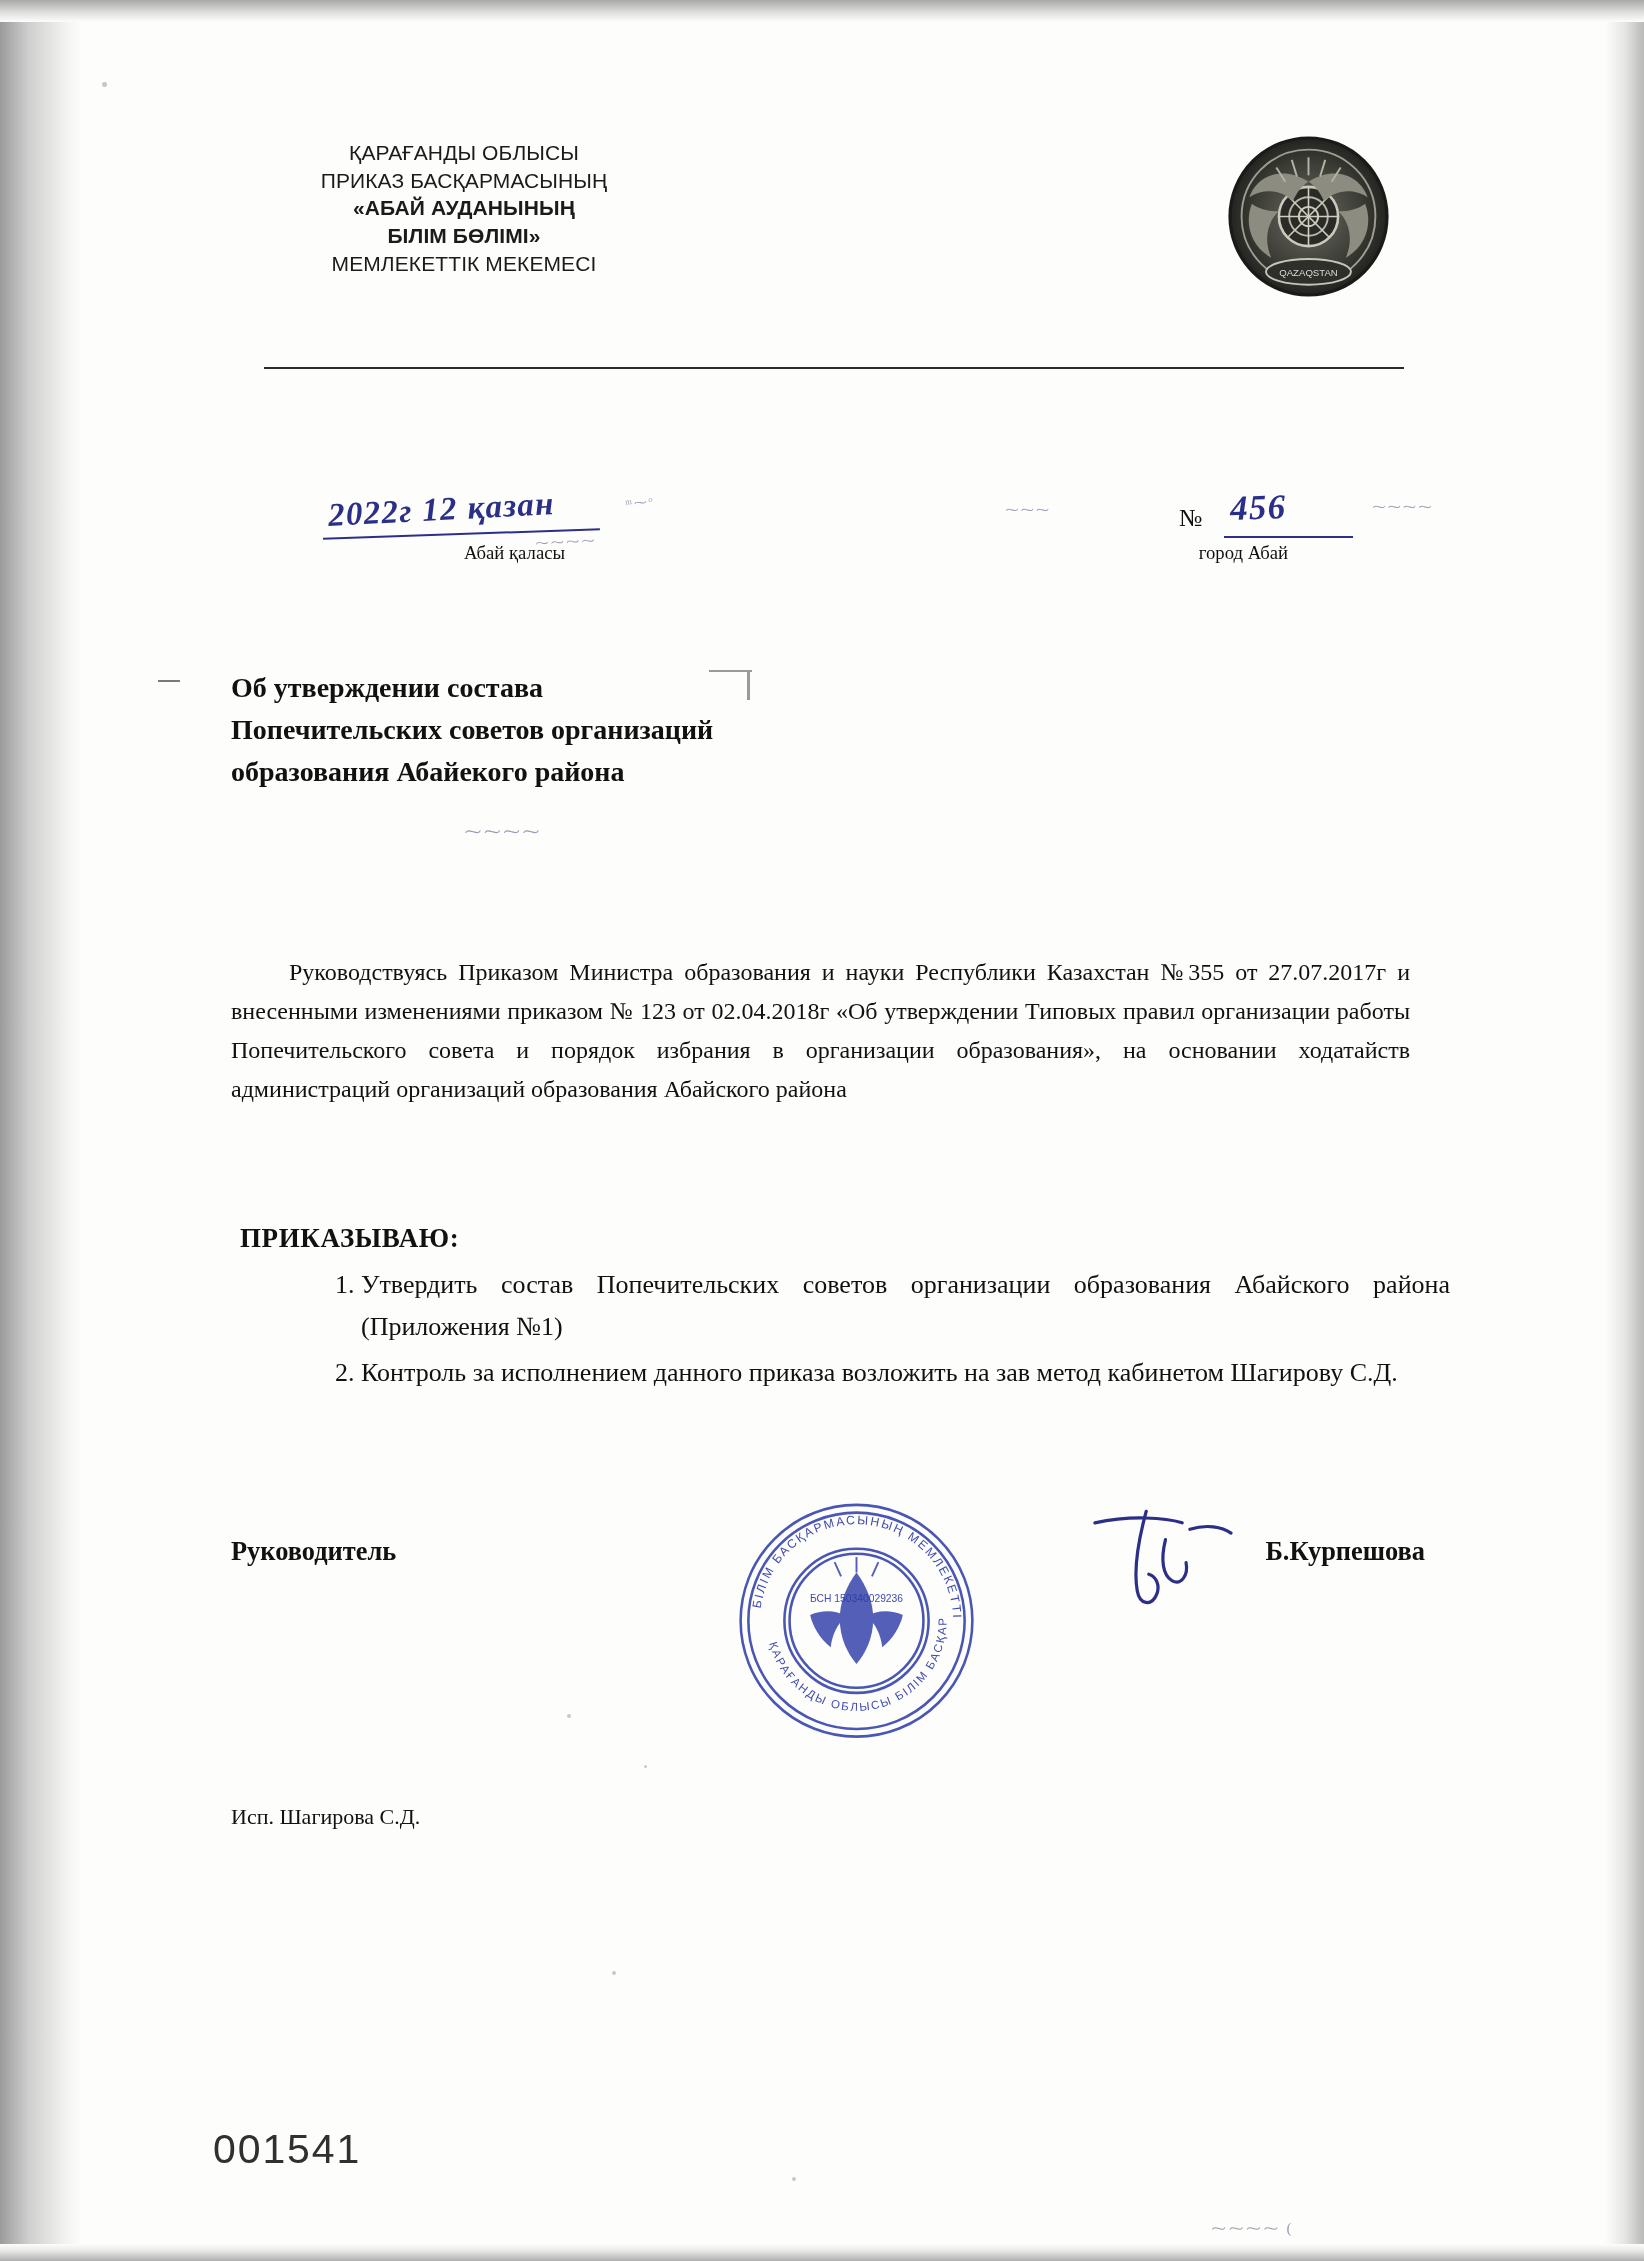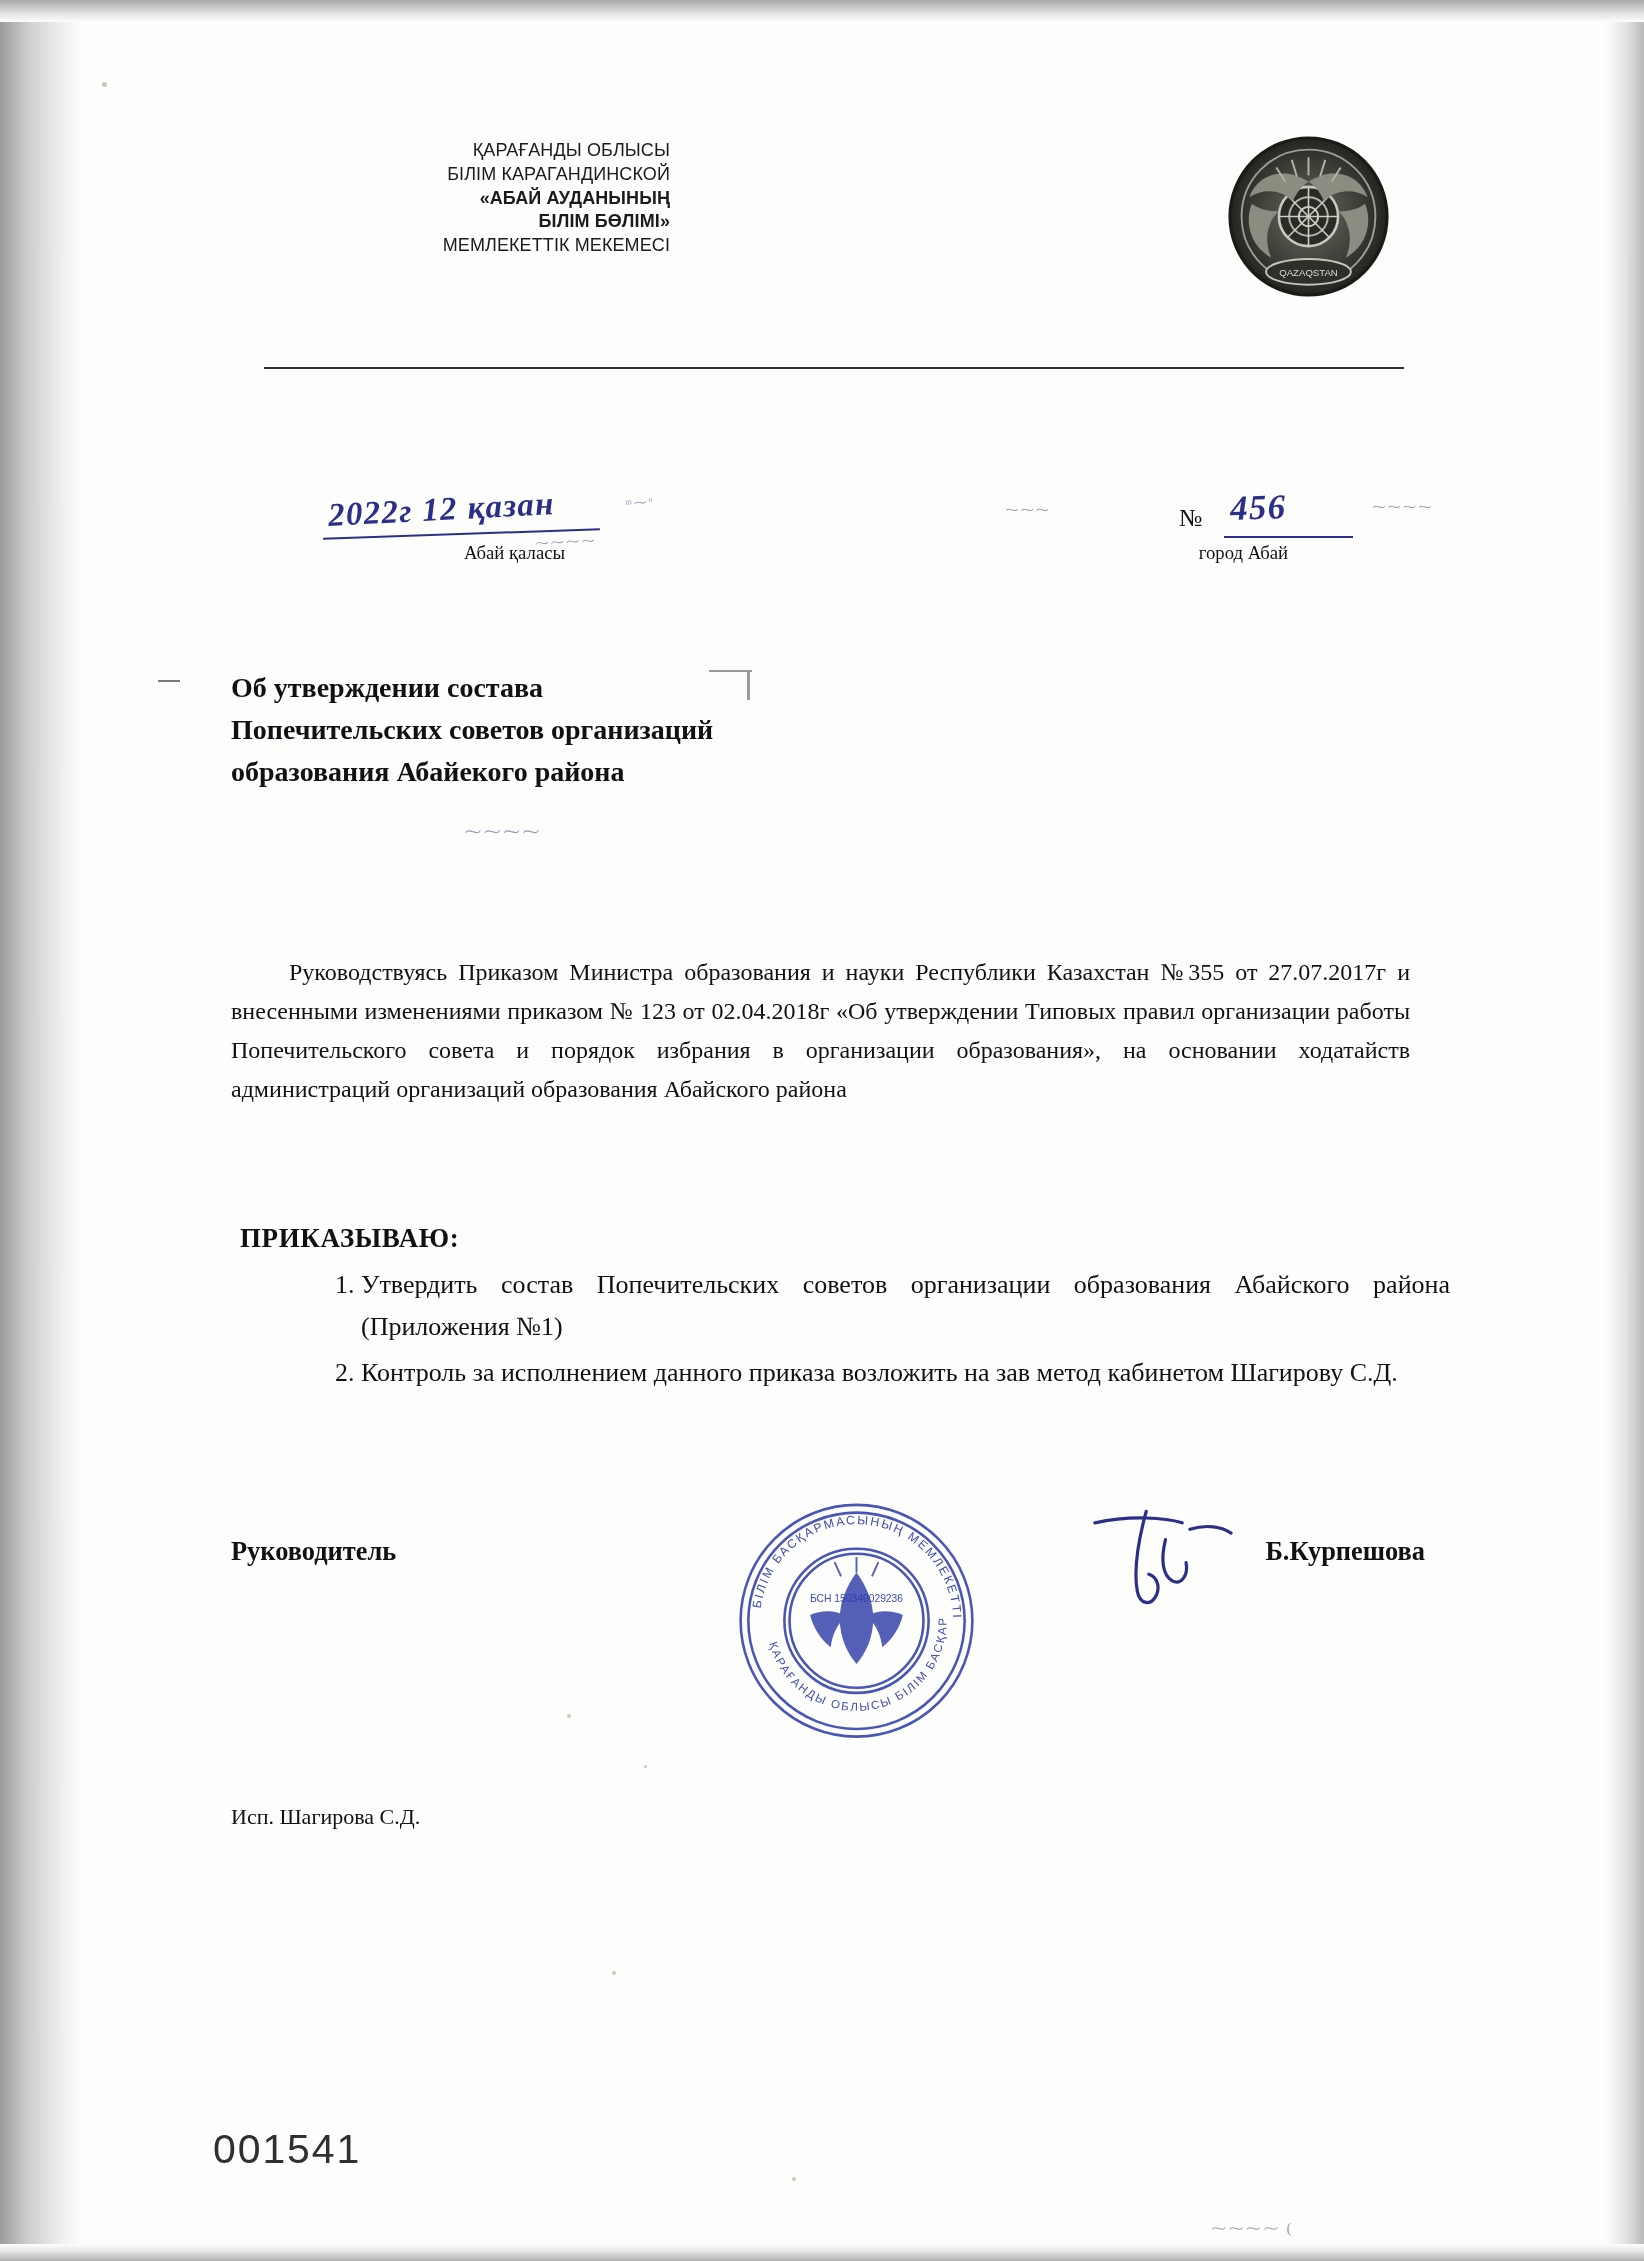--- a/index.html
+++ b/index.html
@@ -50,23 +50,23 @@
     width: 1147px;
     display: flex;
     justify-content: space-between;
     align-items: flex-start;
   }
   .hdr-block {
     width: 412px;
     line-height: 1.32;
   }
   .hdr-left {
-    text-align: right;
+    text-align: center;
     font-family: "Liberation Sans", sans-serif;
-    font-size: 18px;
+    font-size: 21px;
     letter-spacing: 0.1px;
     color: #1b1b1b;
   }
   .hdr-right {
     text-align: center;
     font-family: "Liberation Sans", sans-serif;
     font-size: 21px;
     letter-spacing: 0.1px;
     color: #1b1b1b;
   }
@@ -323,21 +323,21 @@
   <div class="speck" style="left:102px;top:82px;width:4.5px;height:4.5px;"></div>
   <div class="speck" style="left:792px;top:2177px;width:3.9px;height:3.9px;"></div>
   <div class="speck" style="left:567px;top:1714px;width:3.9px;height:3.9px;"></div>
   <div class="speck" style="left:644px;top:1765px;width:3.2px;height:3.2px;"></div>
   <div class="speck" style="left:612px;top:1971px;width:3.9px;height:3.9px;"></div>
 
   <div class="header">
 
     <div class="hdr-block hdr-left">
       <div>ҚАРАҒАНДЫ ОБЛЫСЫ</div>
-      <div>БІЛІМ КАРАГАНДИНСКОЙ</div>
+      <div>ПРИКАЗ БАСҚАРМАСЫНЫҢ</div>
       <div class="hdr-strong">«АБАЙ АУДАНЫНЫҢ</div>
       <div class="hdr-strong">БІЛІМ БӨЛІМІ»</div>
       <div>МЕМЛЕКЕТТІК МЕКЕМЕСІ</div>
     </div>
 
     <div class="emblem-wrap">
       <svg class="emblem" viewBox="0 0 300 300">
         <defs>
           <radialGradient id="eg" cx="50%" cy="50%" r="50%">
             <stop offset="0%" stop-color="#6b6b63"></stop>

